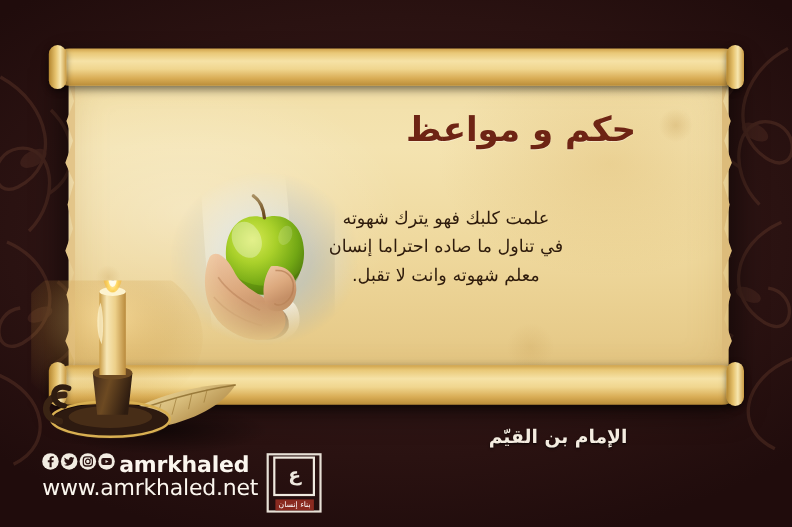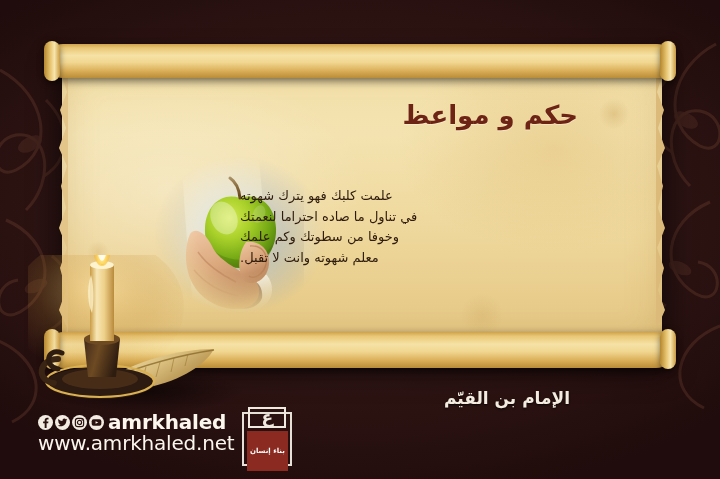--- a/index.html
+++ b/index.html
@@ -103,36 +103,36 @@
   .cap-tl { left: -2px;  top: 5px; }
   .cap-tr { left: 614px; top: 5px; }
   .cap-bl { left: -2px;  top: 293px; }
   .cap-br { left: 614px; top: 293px; }
 
   
   #title {
     position: absolute;
     right: 96px;
     top: 64px;
-    font-size: 26px;
+    font-size: 31px;
     font-weight: bold;
     color: #6e2414;
     letter-spacing: 0;
     text-shadow: 0 1px 0 rgba(255,255,255,.35);
     direction: rtl;
   }
   #quote {
     position: absolute;
     right: 104px;
     top: 150px;
     width: 330px;
-    text-align: left;
+    text-align: center;
     direction: rtl;
     color: #2e1b0c;
-    font-size: 13px;
+    font-size: 16px;
     line-height: 1.58;
     font-family: "DejaVu Sans", sans-serif;
   }
   #quote .ln { display: block; white-space: nowrap; }
 
   
   #apple-photo {
     position: absolute;
     left: 108px;
     top: 120px;
@@ -173,27 +173,26 @@
     width: 34px; height: 32px;
     border: 2px solid #efe9df;
     display: flex; align-items: center; justify-content: center;
     color: #efe9df; font-size: 17px; font-weight: bold; line-height: 1;
   }
   #brand-logo .tag {
     margin-top: 3px;
     background: #8a2a20;
     color: #fff;
     font-size: 7px;
-    padding: 16px 3px;
+    padding: 1px 3px;
     white-space: nowrap;
     direction: rtl;
-    font-weight: bold;
   }
   #brand-text { margin-right: 0; margin-left: 0; padding-right: 8px; }
-  #social-row { display: flex; align-items: center; gap: 2px; direction: ltr; }
+  #social-row { display: flex; align-items: flex-start; gap: 2px; direction: ltr; }
   .sicon {
     width: 15px; height: 15px;
     border-radius: 50%;
     background: #f2ece2;
     color: #2a1211;
     display: inline-flex; align-items: center; justify-content: center;
     font-size: 10px; font-weight: bold; line-height: 1;
     flex: 0 0 auto;
   }
   #handle {
@@ -322,22 +321,21 @@
     <div class="cap cap-tl"></div>
     <div class="cap cap-tr"></div>
     <div class="rod rod-bottom"></div>
     <div class="cap cap-bl"></div>
     <div class="cap cap-br"></div>
 
     <div id="title">حكم و مواعظ</div>
 
     <div id="quote">
       <span class="ln">علمت كلبك فهو يترك شهوته</span>
-      <span class="ln">في تناول ما صاده احتراما لنعمتك</span>
-      <span class="ln">وخوفا من سطوتك وكم علمك</span>
+      <span class="ln">في تناول ما صاده احتراما إنسان</span>
       <span class="ln">معلم شهوته وانت لا تقبل.</span>
     </div>
   </div>
 
   <div id="candle-area">
     <svg viewBox="0 0 230 175" width="230" height="175">
       <defs>
         <radialGradient id="glowG" cx="50%" cy="38%" r="60%">
           <stop offset="0%" stop-color="#ffdf9a" stop-opacity=".55"></stop>
           <stop offset="60%" stop-color="#c89236" stop-opacity=".18"></stop>

